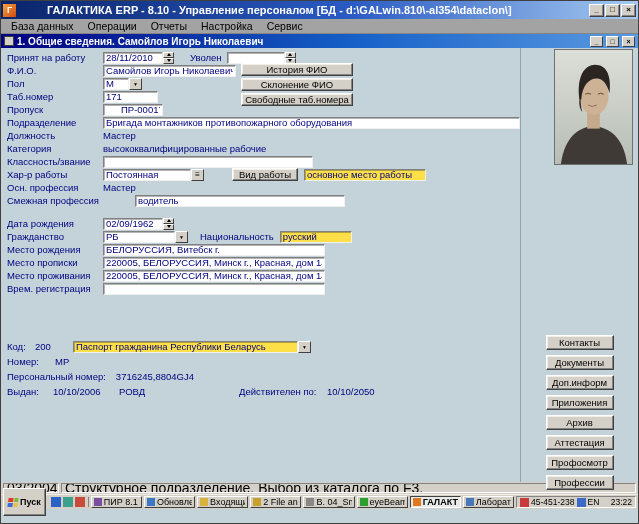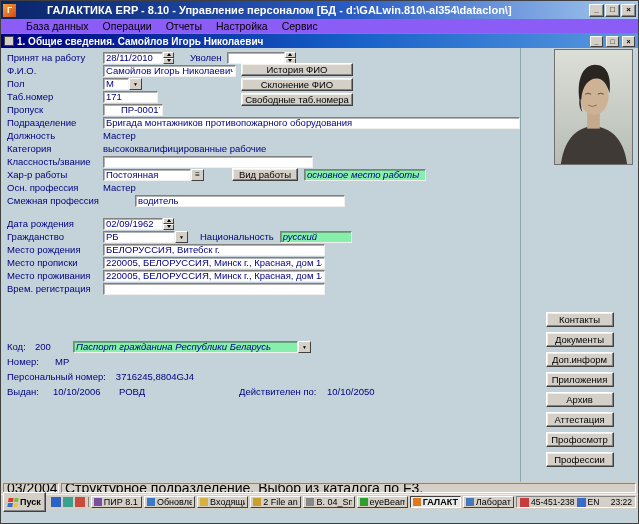--- a/index.html
+++ b/index.html
@@ -8,71 +8,71 @@
   .screen { position:relative; width:639px; height:524px; overflow:hidden; background:#c3d3d9; border:1px solid #404040; }
 
   
   .titlebar { height:18px; background:linear-gradient(90deg,#0a246a,#2a5bc4 55%,#a6caf0); display:flex; align-items:center; gap:3px; padding:0 2px; color:#fff; font-weight:bold; font-size:11px; white-space:nowrap; overflow:hidden; }
   .app-logo { width:13px; height:13px; background:linear-gradient(135deg,#f7a23c,#d04a10); color:#fff; font-size:9px; font-weight:bold; display:flex; align-items:center; justify-content:center; flex-shrink:0; }
   .title-text { flex:1; overflow:hidden; text-overflow:ellipsis;padding-left:28px; }
   .winctl { display:flex; gap:1px; flex-shrink:0; }
   .winctl .wbtn { width:15px; height:13px; background:#d4d0c8; border:1px solid; border-color:#fff #404040 #404040 #fff; box-shadow:inset -1px -1px 0 #848484; color:#000; font-size:8px; font-weight:bold; display:flex; align-items:center; justify-content:center; line-height:1; }
 
   
-  .menubar { height:15px; background:#8b5cf6; border-bottom:1px solid #848484; display:flex; align-items:center; padding-left:18px; font-size:10.5px; color:#000; }
+  .menubar { height:15px; background:#a3a3a3; border-bottom:1px solid #848484; display:flex; align-items:center; padding-left:3px; font-size:10.5px; color:#000; }
   .menu-item { padding:0 7px; }
 
   
   .doc-titlebar { height:14px; background:linear-gradient(90deg,#000080,#1660c8 55%,#5a9ae0); color:#fff; font-weight:bold; font-size:10px; display:flex; align-items:center; gap:3px; padding:0 3px; }
   .doc-icon { width:10px; height:10px; background:#d4d0c8; border:1px solid #404040; flex-shrink:0; }
   .doc-title { flex:1; overflow:hidden; white-space:nowrap; }
   .doc-titlebar .wbtn { width:13px; height:11px; background:#d4d0c8; border:1px solid; border-color:#fff #404040 #404040 #fff; color:#000; font-size:7px; font-weight:bold; display:flex; align-items:center; justify-content:center; line-height:1; }
 
   
   .form { height:434px; display:flex; font-size:9.5px; }
   .form-left { position:relative; flex:1; padding:3px 0 0 6px; overflow:hidden; }
   .row { display:flex; align-items:center; height:13px; white-space:nowrap; }
   .lbl { width:96px; color:#000080; flex-shrink:0; overflow:hidden; }
   .lbl2 { color:#000080; }
   .val { color:#000080; overflow:hidden; }
   .tb { height:12px; background:#fff; border:1px solid; border-color:#808080 #f0f0f0 #f0f0f0 #808080; box-shadow:inset 1px 1px 0 rgba(64,64,64,.4); color:#000080; font-family:inherit; font-size:9.5px; padding:0 2px; outline:none; }
-  .box { height:12px; background:#86efac; border:1px solid; border-color:#808080 #f0f0f0 #f0f0f0 #808080; box-shadow:inset 1px 1px 0 rgba(64,64,64,.4); color:#000080; padding:0 2px; display:flex; align-items:center; overflow:hidden;font-style:italic; }
+  .box { height:12px; background:#fde047; border:1px solid; border-color:#808080 #f0f0f0 #f0f0f0 #808080; box-shadow:inset 1px 1px 0 rgba(64,64,64,.4); color:#000080; padding:0 2px; display:flex; align-items:center; overflow:hidden; }
   .spin { width:11px; height:12px; display:flex; flex-direction:column; flex-shrink:0; }
   .spin .sb { flex:1; background:#d4d0c8; border:1px solid; border-color:#fff #404040 #404040 #fff; display:flex; align-items:center; justify-content:center; }
   .spin .sb i { width:0; height:0; border-left:2px solid transparent; border-right:2px solid transparent; }
   .spin .up i { border-bottom:3px solid #000; }
   .spin .dn i { border-top:3px solid #000; }
   .dd { width:13px; height:12px; background:#d4d0c8; border:1px solid; border-color:#fff #404040 #404040 #fff; color:#000; font-size:5px; display:flex; align-items:center; justify-content:center; flex-shrink:0; }
   .dd.list { font-size:8px; }
   .btn3d { background:#d4d0c8; border:1px solid; border-color:#fff #404040 #404040 #fff; box-shadow:inset -1px -1px 0 #848484, inset 1px 1px 0 #f2efe8; color:#000; font-family:inherit; font-size:9.5px; display:flex; align-items:center; justify-content:center; white-space:nowrap; overflow:hidden; }
   .fio-btns { position:absolute; left:240px; top:15px; width:112px; display:flex; flex-direction:column; gap:2px; }
   .fio-btns .btn3d { height:13px; }
   .gap10 { margin-top:10px;align-items:center; }
   .doc-section { margin-top:44px; }
   .drow { display:flex; align-items:center; height:15px; white-space:nowrap; }
 
   
   .form-right { width:118px; border-left:1px solid #8fa6ae; position:relative; flex-shrink:0; }
   .photo { position:absolute; top:1px; right:5px; width:79px; height:116px; border:1px solid #707070; background:#cfd3cd; }
-  .side-btns { position:absolute; top:264px; left:0; right:0; display:flex; flex-direction:column; align-items:center; gap:5px; }
+  .side-btns { position:absolute; top:287px; left:0; right:0; display:flex; flex-direction:column; align-items:center; gap:5px; }
   .side-btns .btn3d { width:68px; height:15px; }
 
   
   .keybar { height:16px; background:#d4d0c8; border-top:1px solid #f2efe8; display:flex; align-items:center; gap:2px; padding:0 2px; }
   .keybar .btn3d { height:13px; padding:0 6px; font-size:9.5px; }
 
   
   .statusbar { height:12px; background:#d4d0c8; display:flex; align-items:center; gap:2px; padding:0 2px; font-size:14px; }
   .scell { height:10px; border:1px solid; border-color:#848484 #fff #fff #848484; display:flex; align-items:center; padding:0 3px; color:#000; overflow:hidden; white-space:nowrap; }
   .scell.left { width:56px; flex-shrink:0; }
   .scell.msg { flex:1; }
 
   
   .taskbar { height:15px; background:#d4d0c8; border-top:1px solid #f2efe8; display:flex; align-items:center; gap:2px; padding:0 2px; font-size:9px; }
-  .startbtn { height:20px; background:#d4d0c8; border:1px solid; border-color:#fff #404040 #404040 #fff; box-shadow:inset -1px -1px 0 #848484; display:flex; align-items:center; gap:2px; padding:0 4px; font-weight:bold; font-size:9px; flex-shrink:0; }
+  .startbtn { height:28px; background:#d4d0c8; border:1px solid; border-color:#fff #404040 #404040 #fff; box-shadow:inset -1px -1px 0 #848484; display:flex; align-items:center; gap:2px; padding:0 4px; font-weight:bold; font-size:9px; flex-shrink:0; }
   .flag { width:10px; height:9px; display:grid; grid-template-columns:1fr 1fr; grid-template-rows:1fr 1fr; gap:1px; transform:skewX(-8deg); }
   .flag i { display:block; }
   .flag .r{background:#dd3b28}.flag .g{background:#7eb93c}.flag .b{background:#3b6dd0}.flag .y{background:#f0c03c}
   .ql { display:flex; gap:2px; padding:0 3px; border-right:1px solid #848484; flex-shrink:0; }
   .ql i { width:10px; height:10px; display:block; }
   .twb { flex:1; max-width:54px; min-width:0; height:12px; background:#d4d0c8; border:1px solid; border-color:#fff #404040 #404040 #fff; display:flex; align-items:center; gap:2px; padding:0 2px; overflow:hidden; white-space:nowrap; }
   .twb i { width:8px; height:8px; flex-shrink:0; display:block; }
   .twb span { overflow:hidden; text-overflow:clip; }
   .twb.active { border-color:#404040 #fff #fff #404040; background:#e8eaea; font-weight:bold; }
   .tray { width:120px; height:12px; border:1px solid; border-color:#848484 #fff #fff #848484; display:flex; align-items:center; gap:2px; padding:0 3px; flex-shrink:0; font-size:8.5px; }

